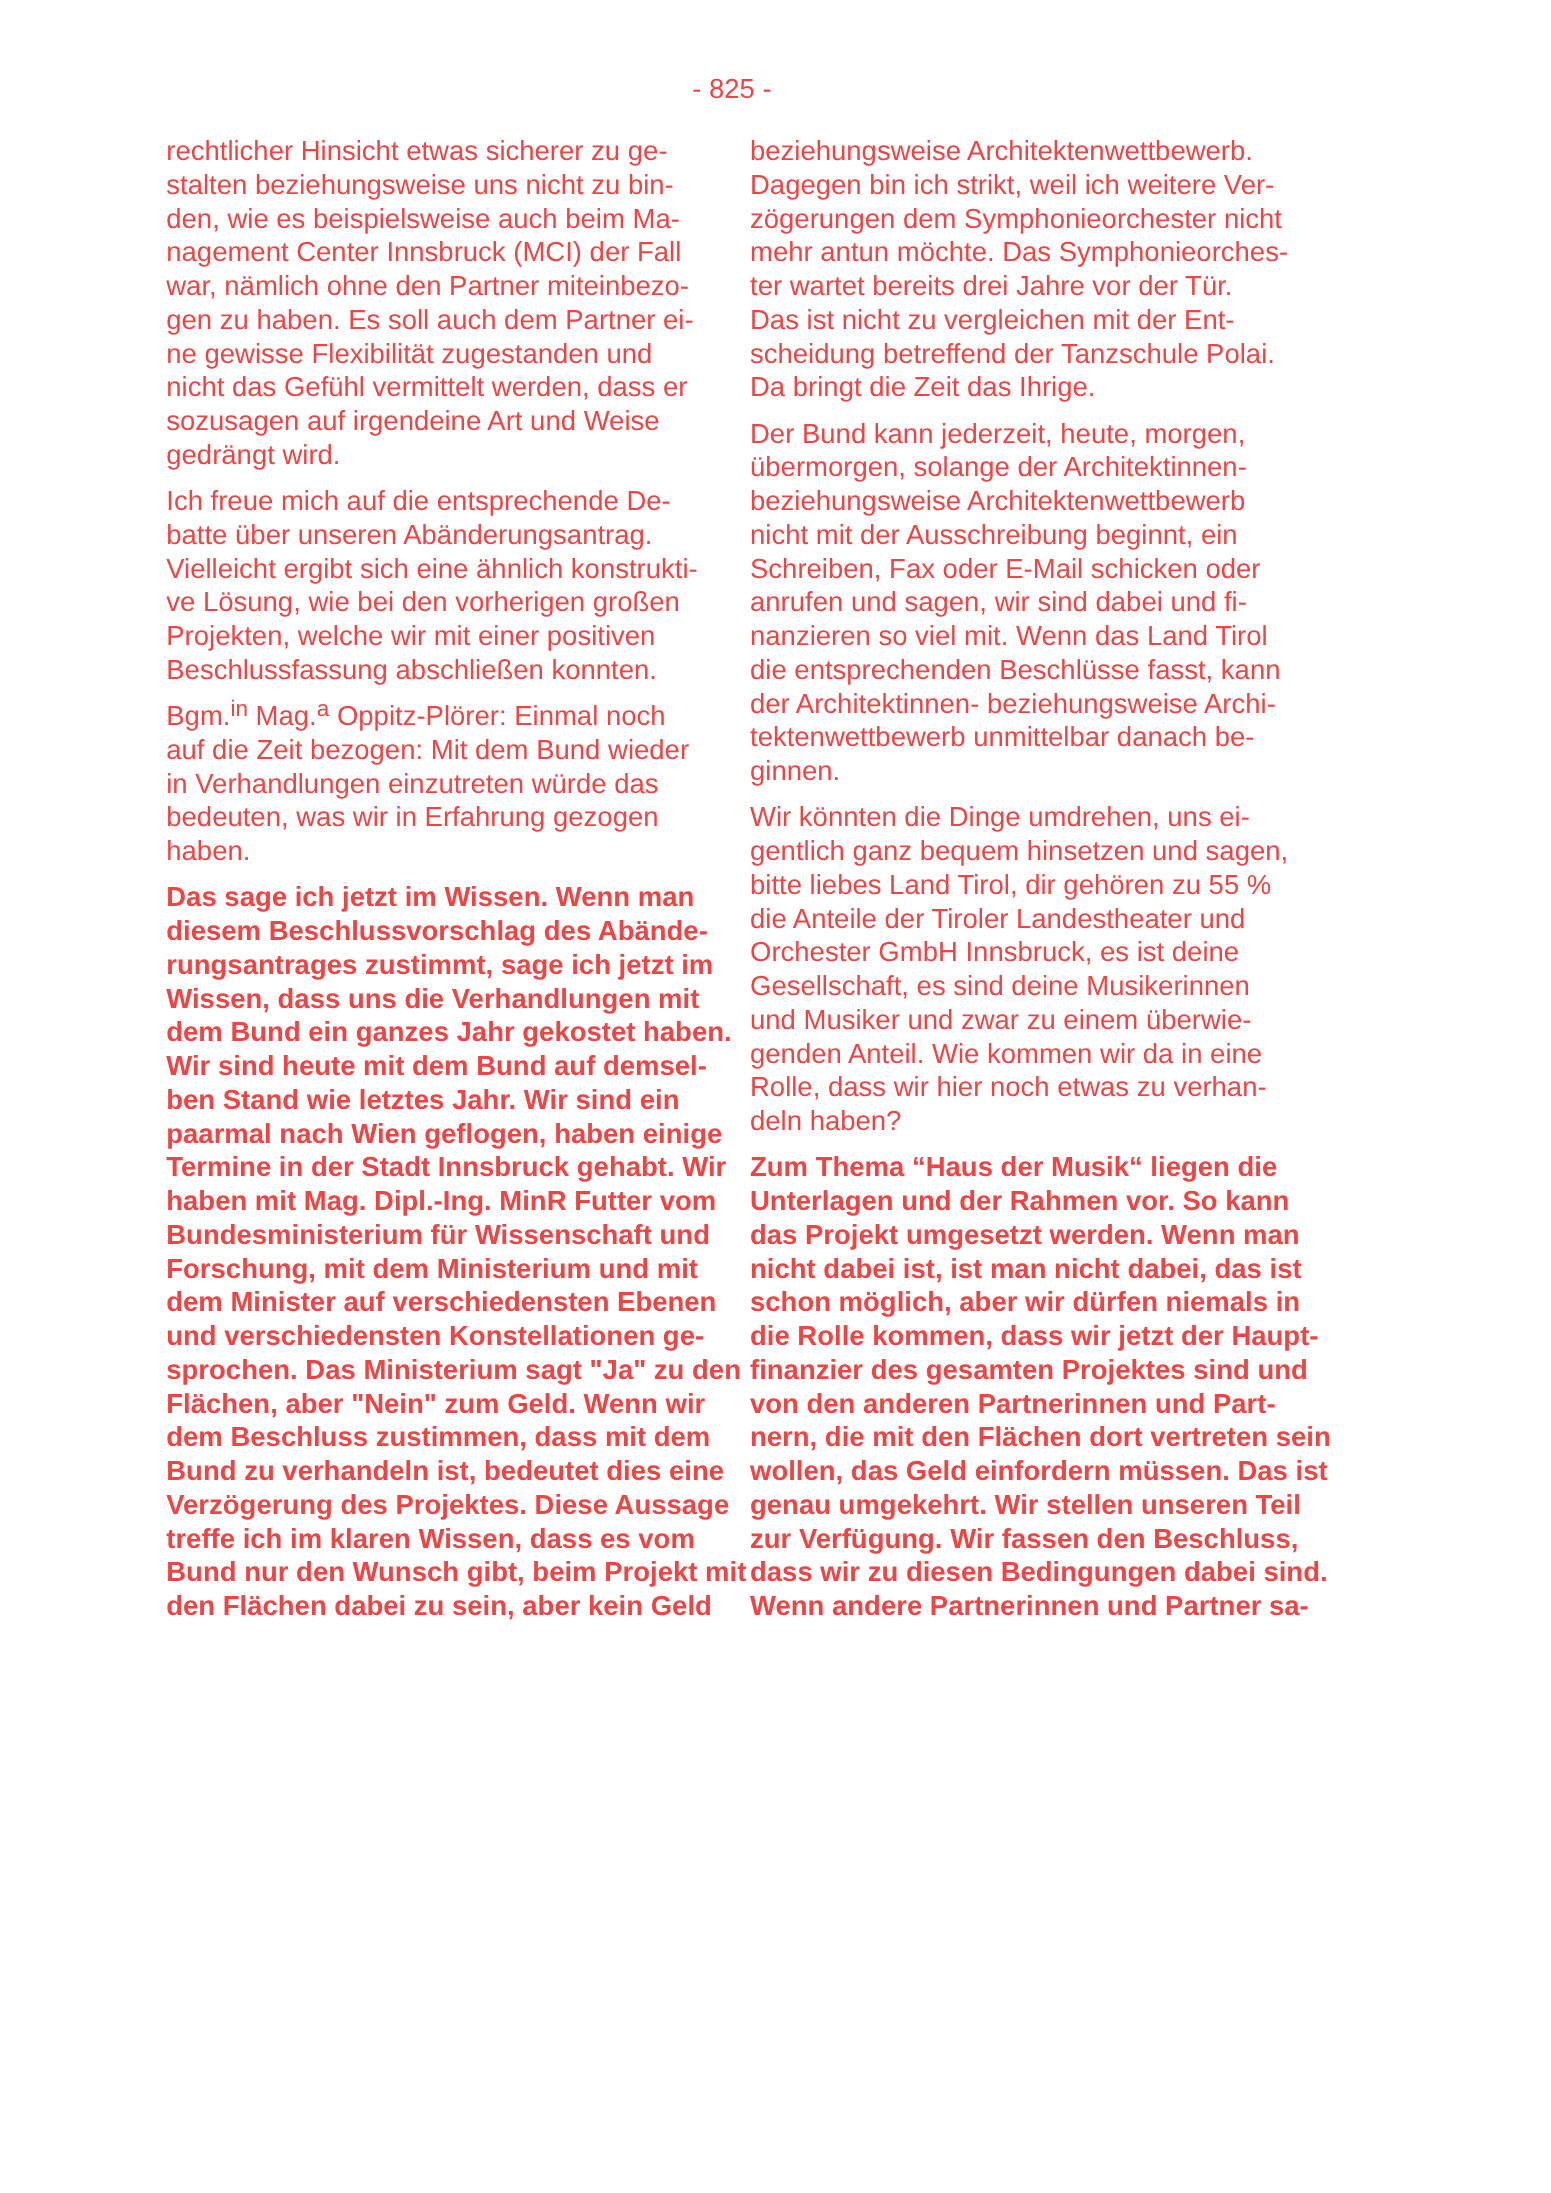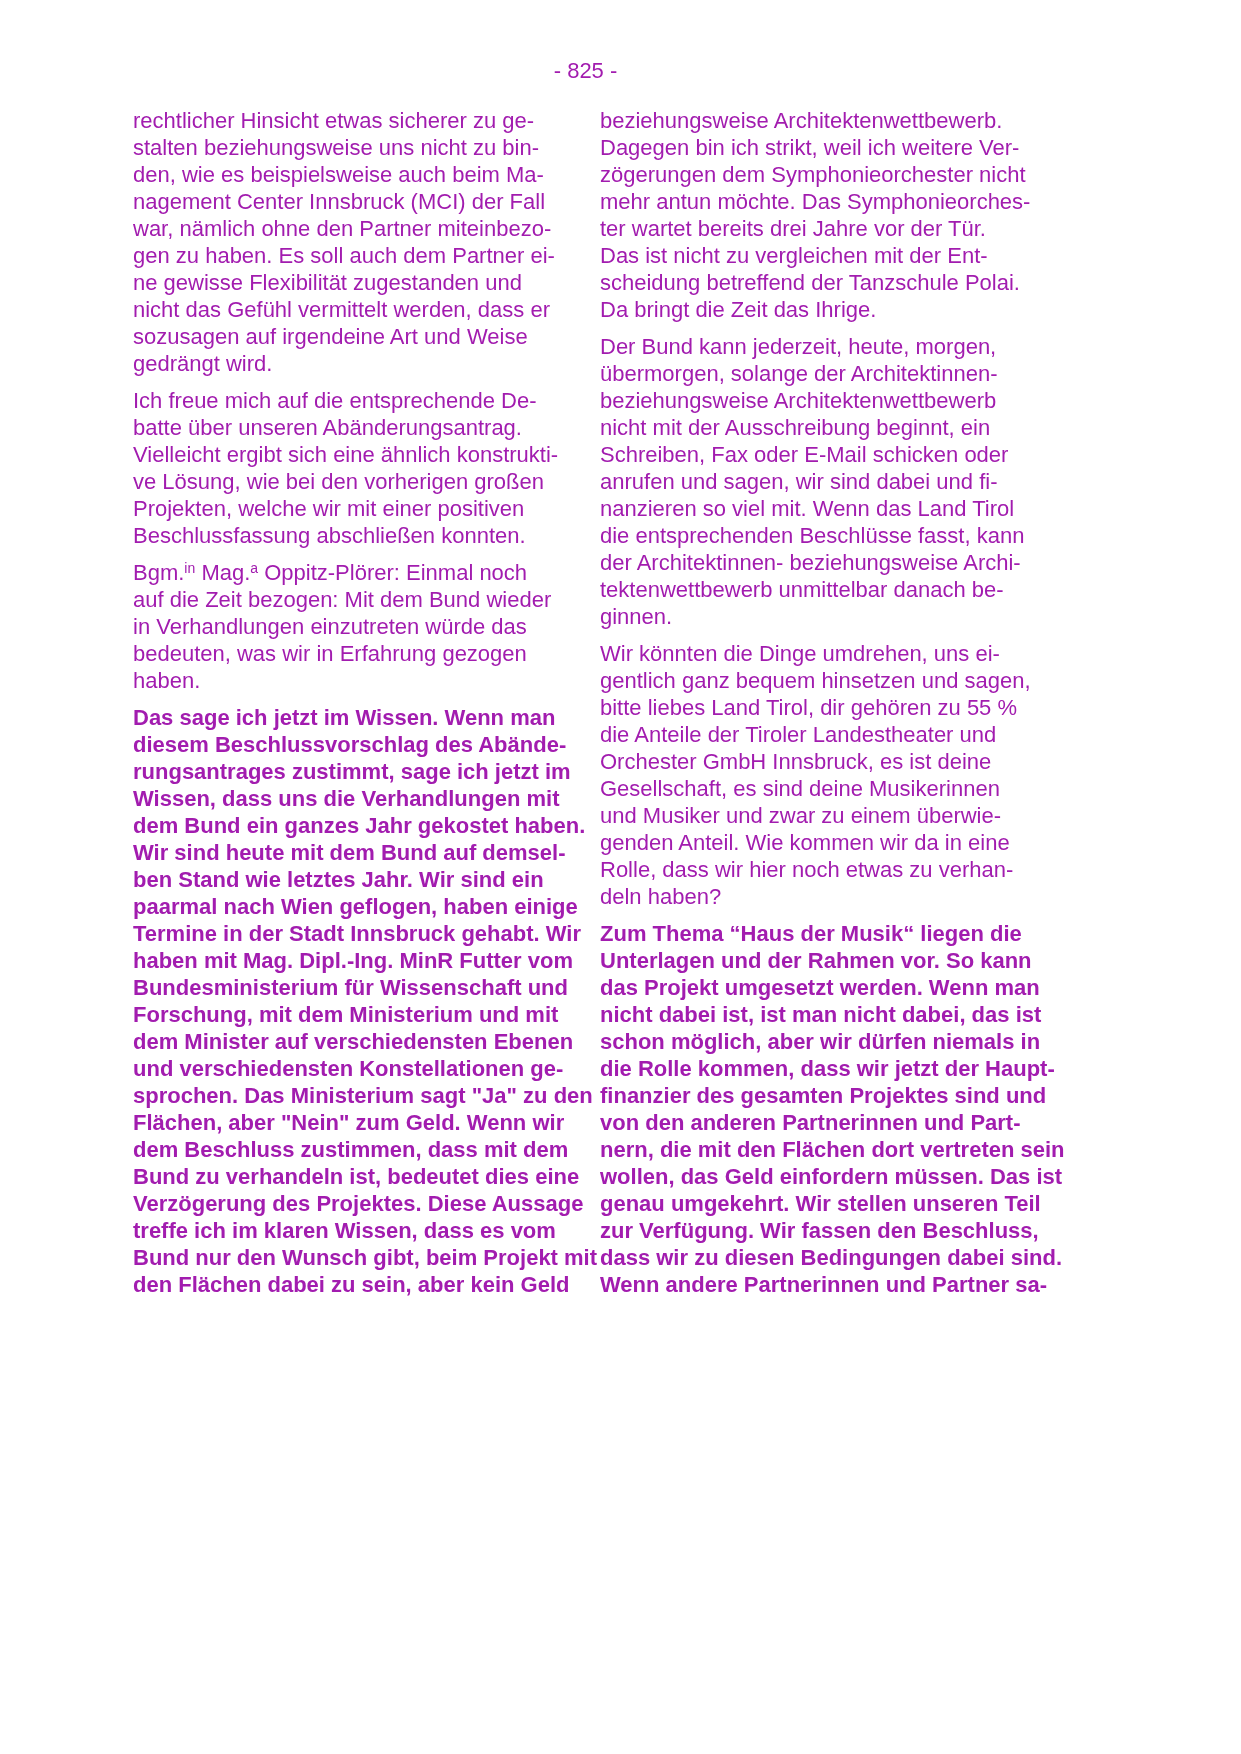--- a/index.html
+++ b/index.html
@@ -1,21 +1,21 @@
 <!DOCTYPE html>
 <html><head>
 <meta charset="utf-8">
 <style>
   html, body { margin: 0; padding: 0; background: #ffffff; }
   .page {
     position: relative;
     width: 1241px;
     height: 1300px;
     background: #ffffff;
-    color: #a21caf;
+    color: #ef4444;
     font-family: "Liberation Sans", sans-serif;
     font-size: 22px;
     line-height: 27px;
     overflow: hidden;
   }
   .page-number {
     position: absolute;
     top: 57px;
     left: 133px;
     width: 905px;
@@ -25,21 +25,21 @@
     position: absolute;
     top: 107px;
     left: 133px;
     display: flex;
     gap: 17px;
   }
   .column { width: 450px; }
   .para { margin: 0 0 10px 0; white-space: nowrap; }
   .para:last-child { margin-bottom: 0; font-weight: bold; }
   sup.title-sup {
-    font-size: 14px;
+    font-size: 18px;
     line-height: 0;
     vertical-align: 7px;
   }
   .footer-rule {
     position: absolute;
     left: 131px;
     top: 1641px;
     width: 874px;
     border-top: 2px solid #222222;
   }

